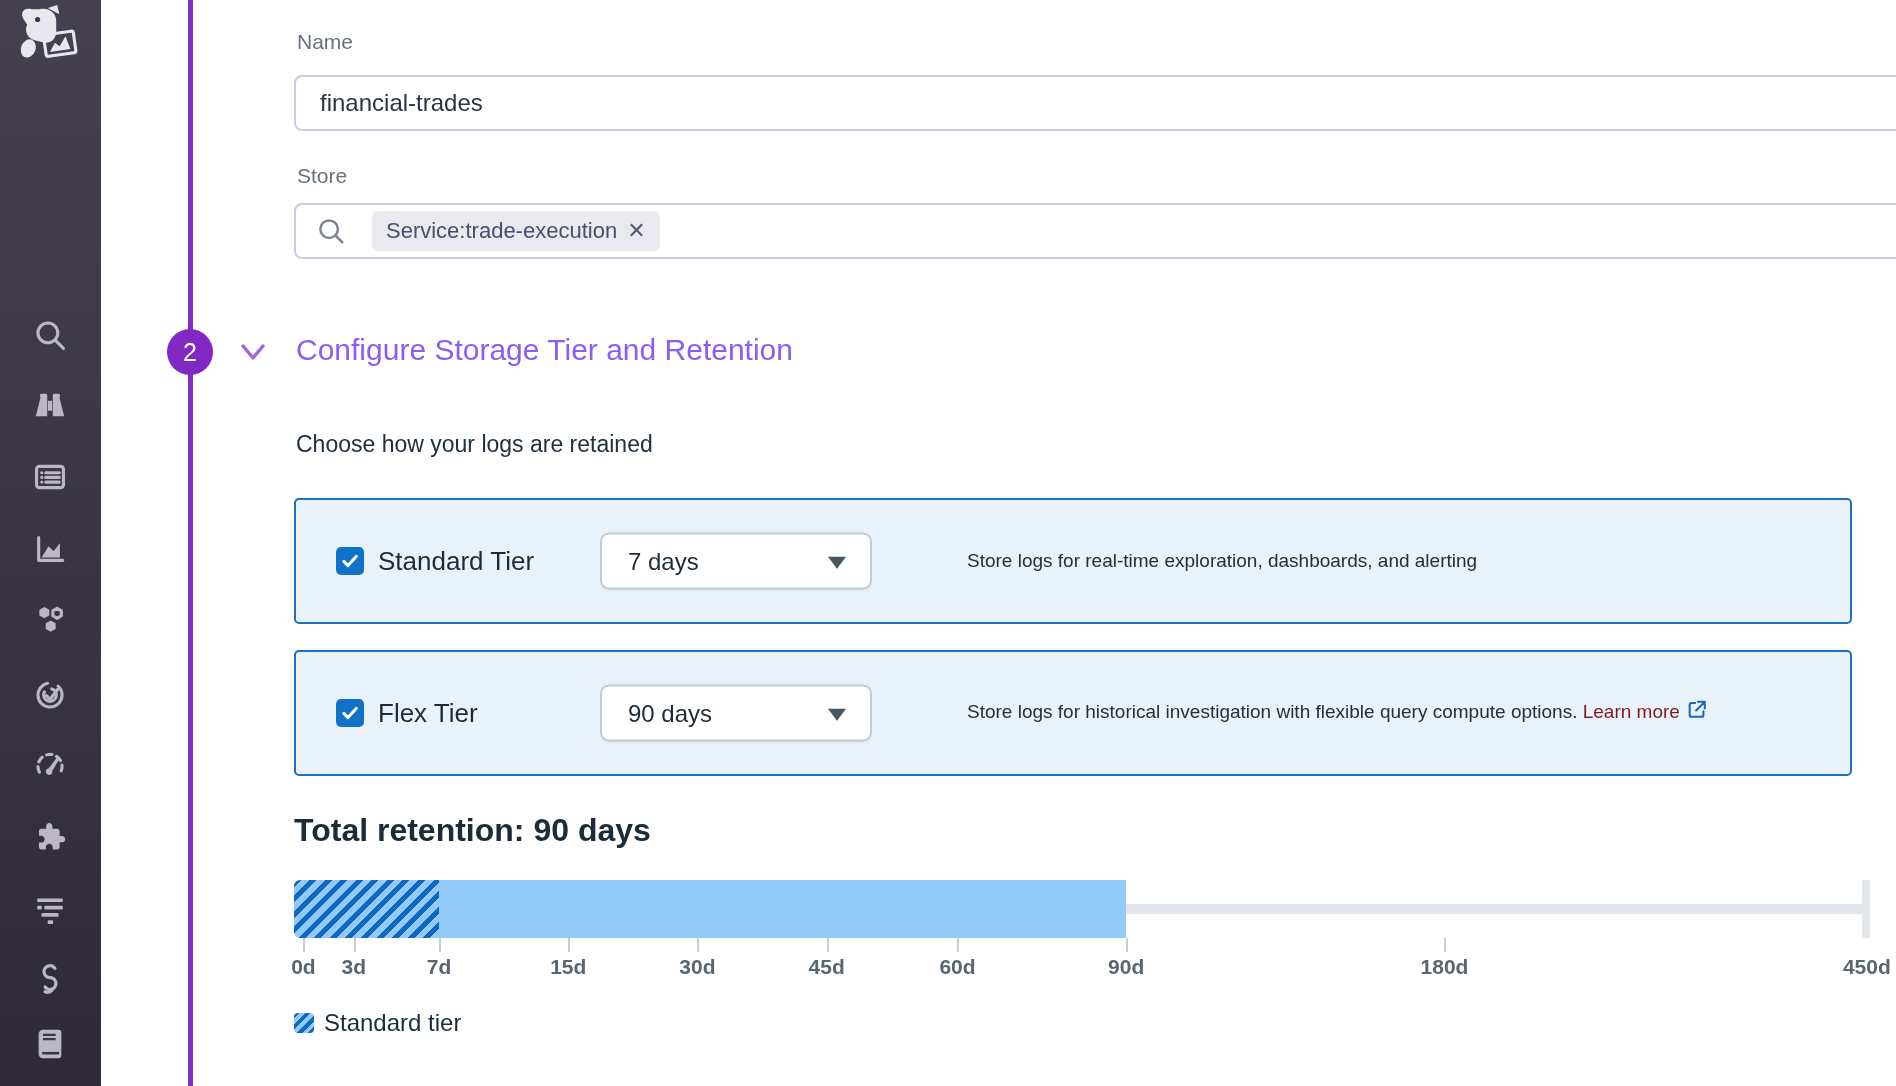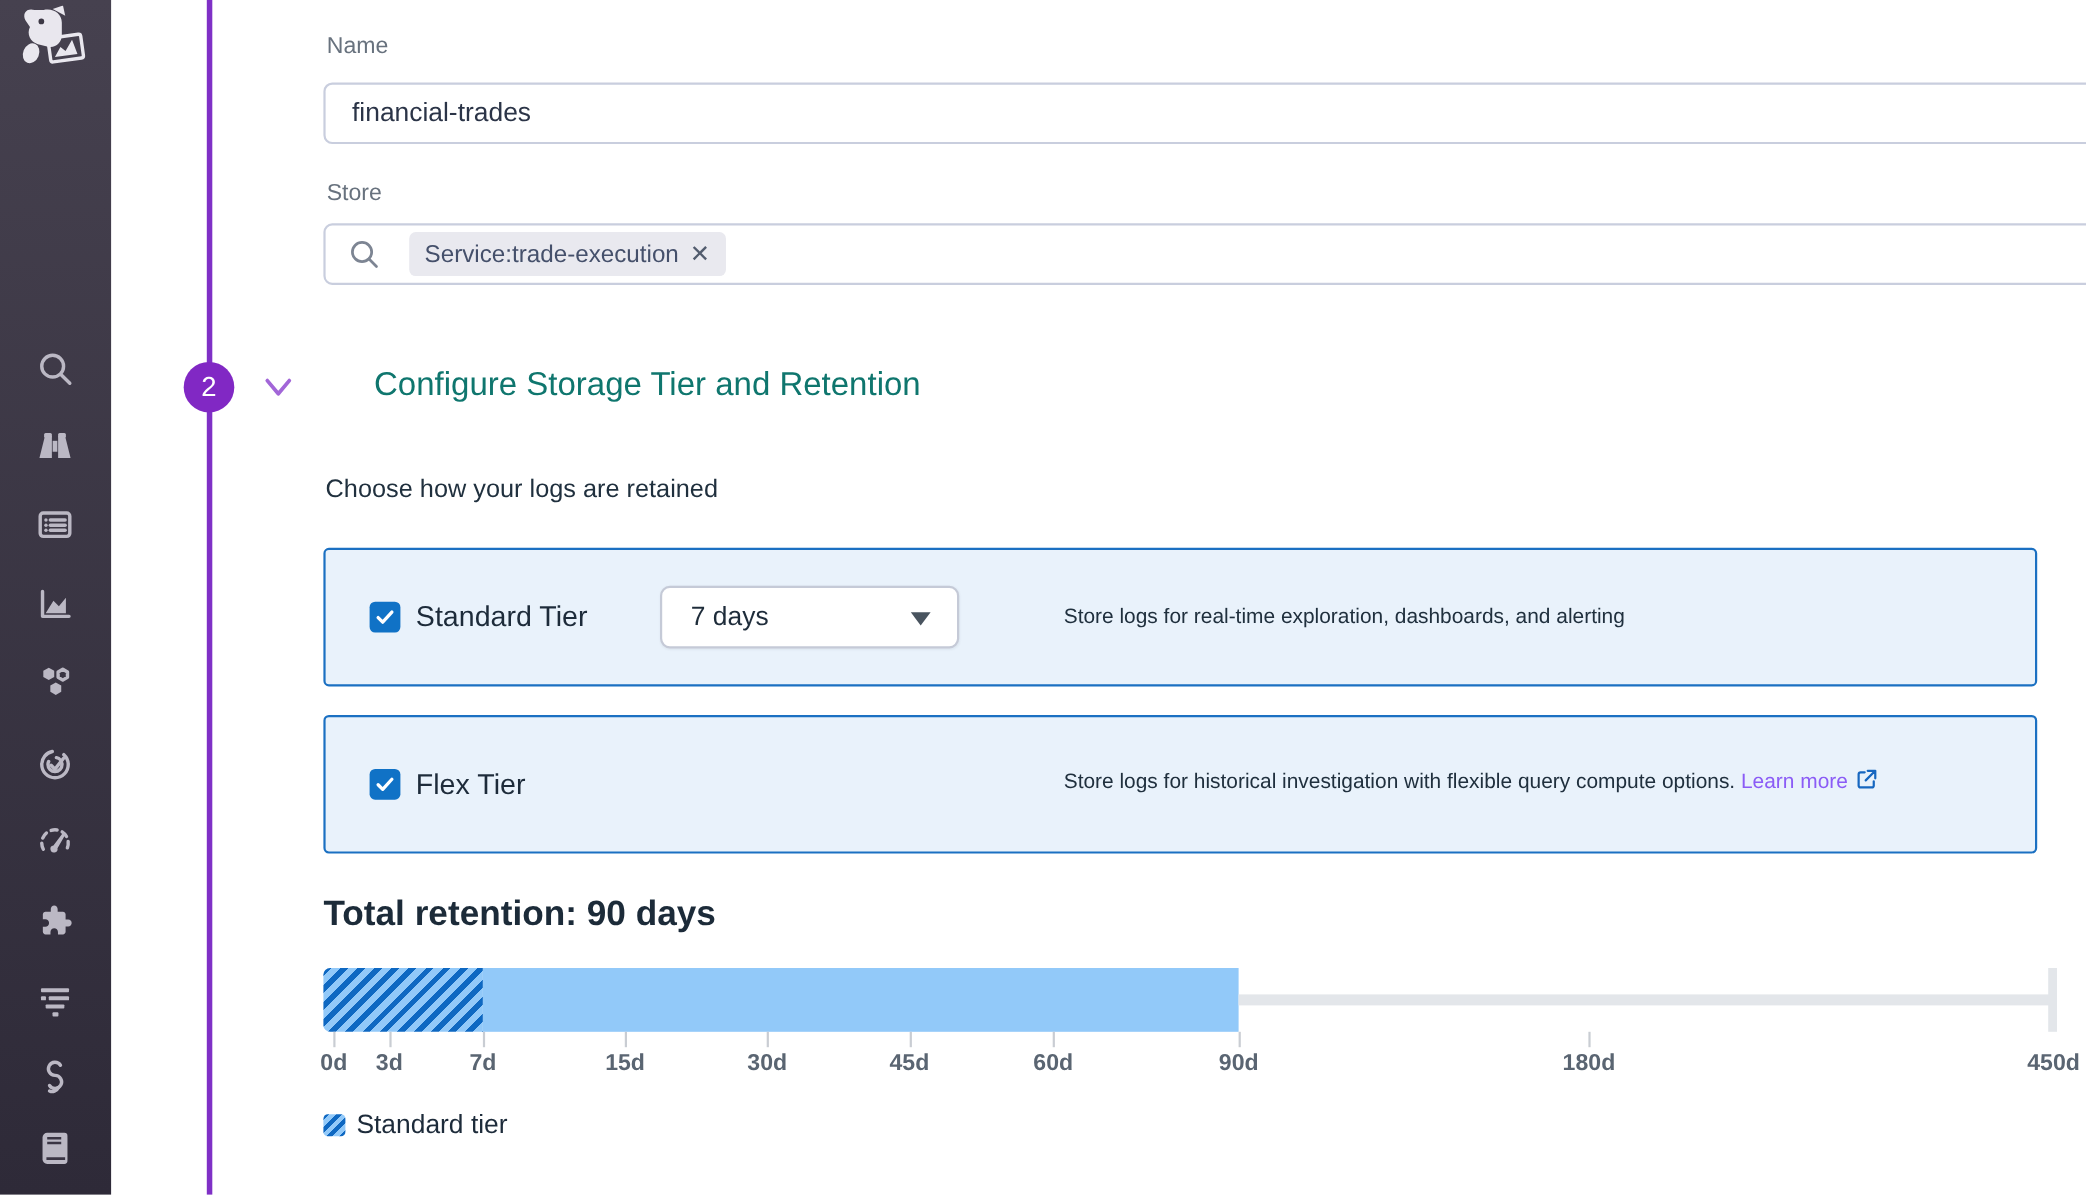--- a/index.html
+++ b/index.html
@@ -31,42 +31,42 @@
                  background:#e9e9ef; border-radius:6px; height:40px; padding:4px 14px;
                  font-size:22px; color:#45506b; cursor:default; }
   .chip-x { font-size:22px; color:#525c6e; cursor:pointer; line-height:1; }
 
   
   .step-badge { position:absolute; left:167px; top:329px; width:46px; height:46px;
                 border-radius:50%; background:#8128c4; color:#fff; font-size:25px;
                 display:flex; align-items:center; justify-content:center; }
   .chevron { position:absolute; left:240px; top:341px; width:26px; height:22px; cursor:pointer; }
   .section-title { position:absolute; left:296px; top:333px; font-size:30px;
-                   font-weight:500; color:#0f766e;margin-left:44px; }
+                   font-weight:500; color:#8b5cf6; }
   .section-sub { position:absolute; left:296px; top:431px; font-size:23px; color:#20303e; }
 
   
   .tier-card { position:absolute; left:294px; width:1558px; height:126px;
                background:#e9f2fb; border:2px solid #1b70c2; border-radius:5px; }
   .cb { position:absolute; left:40px; top:50%; transform:translateY(-50%);
         width:28px; height:28px; background:#1072c6; border-radius:5px;
         display:flex; align-items:center; justify-content:center; cursor:pointer; }
   .tier-label { position:absolute; left:82px; top:50%; transform:translateY(-50%);
                 font-size:26px; font-weight:500; color:#1d2b3a; }
   .dropdown { position:absolute; left:304px; top:50%; transform:translateY(-50%);
               width:272px; height:57px; background:#fff; border:2px solid #c5cad7;
               border-radius:9px; display:flex; align-items:center; padding-left:26px;
               font-size:24px; color:#1e2c3a; cursor:pointer;
               box-shadow:0 1px 2px rgba(40,50,70,.06); }
   .caret { position:absolute; right:24px; top:50%; transform:translateY(-40%);
            width:0; height:0; border-left:9px solid transparent;
            border-right:9px solid transparent; border-top:12px solid #49545f; }
   .tier-desc { position:absolute; left:671px; top:50%; transform:translateY(-50%);
                width:760px; font-size:19px; line-height:38px; color:#20303e; }
-  .learn-link { color:#8b5cf6; text-decoration:none; cursor:pointer; }
+  .learn-link { color:#7f1d1d; text-decoration:none; cursor:pointer; }
   .ext-ic { display:inline-block; vertical-align:-3px; margin-left:6px; }
 
   
   .total-line { position:absolute; left:294px; top:812px; font-size:32px;
                 font-weight:700; color:#1c2b39; }
   .chart { position:absolute; left:294px; top:880px; width:1576px; height:120px;font-weight:bold; }
   .seg { position:absolute; top:0; height:58px; }
   .seg-standard { left:0; width:9.2%;
       background:repeating-linear-gradient(135deg,#0e68c2 0 5px,#92c9f9 5px 11px);
       border-radius:6px 0 0 6px; }
@@ -229,20 +229,24 @@
     <div class="tier-desc">Store logs for real-time exploration, dashboards, and alerting</div>
   </div>
 
   <div class="tier-card" style="top:650px">
     <div class="cb">
       <svg width="20" height="20" viewBox="0 0 24 24">
         <polyline points="4.5,12.5 9.5,17.5 19.5,6.5" fill="none" stroke="#fff" stroke-width="3.6" stroke-linecap="round" stroke-linejoin="round"></polyline>
       </svg>
     </div>
     <div class="tier-label">Flex Tier</div>
+    <div class="dropdown">
+      <span>90 days</span>
+      <span class="caret"></span>
+    </div>
     <div class="tier-desc">
       <span>Store logs for historical investigation with flexible query compute options.</span>
       <a class="learn-link"><span>Learn more</span><span class="ext-ic"><svg width="22" height="22" viewBox="0 0 24 24">
               <path d="M10 5 H6 a2 2 0 0 0 -2 2 v11 a2 2 0 0 0 2 2 h11 a2 2 0 0 0 2 -2 v-4" fill="none" stroke="#1767c0" stroke-width="2.2" stroke-linecap="round"></path>
               <path d="M13 3.5 h7.5 V11 M20 4 l-9 9" fill="none" stroke="#1767c0" stroke-width="2.2" stroke-linecap="round" stroke-linejoin="round"></path>
             </svg></span></a>
     </div>
   </div>
 
   <div class="total-line">Total retention: 90 days</div>

